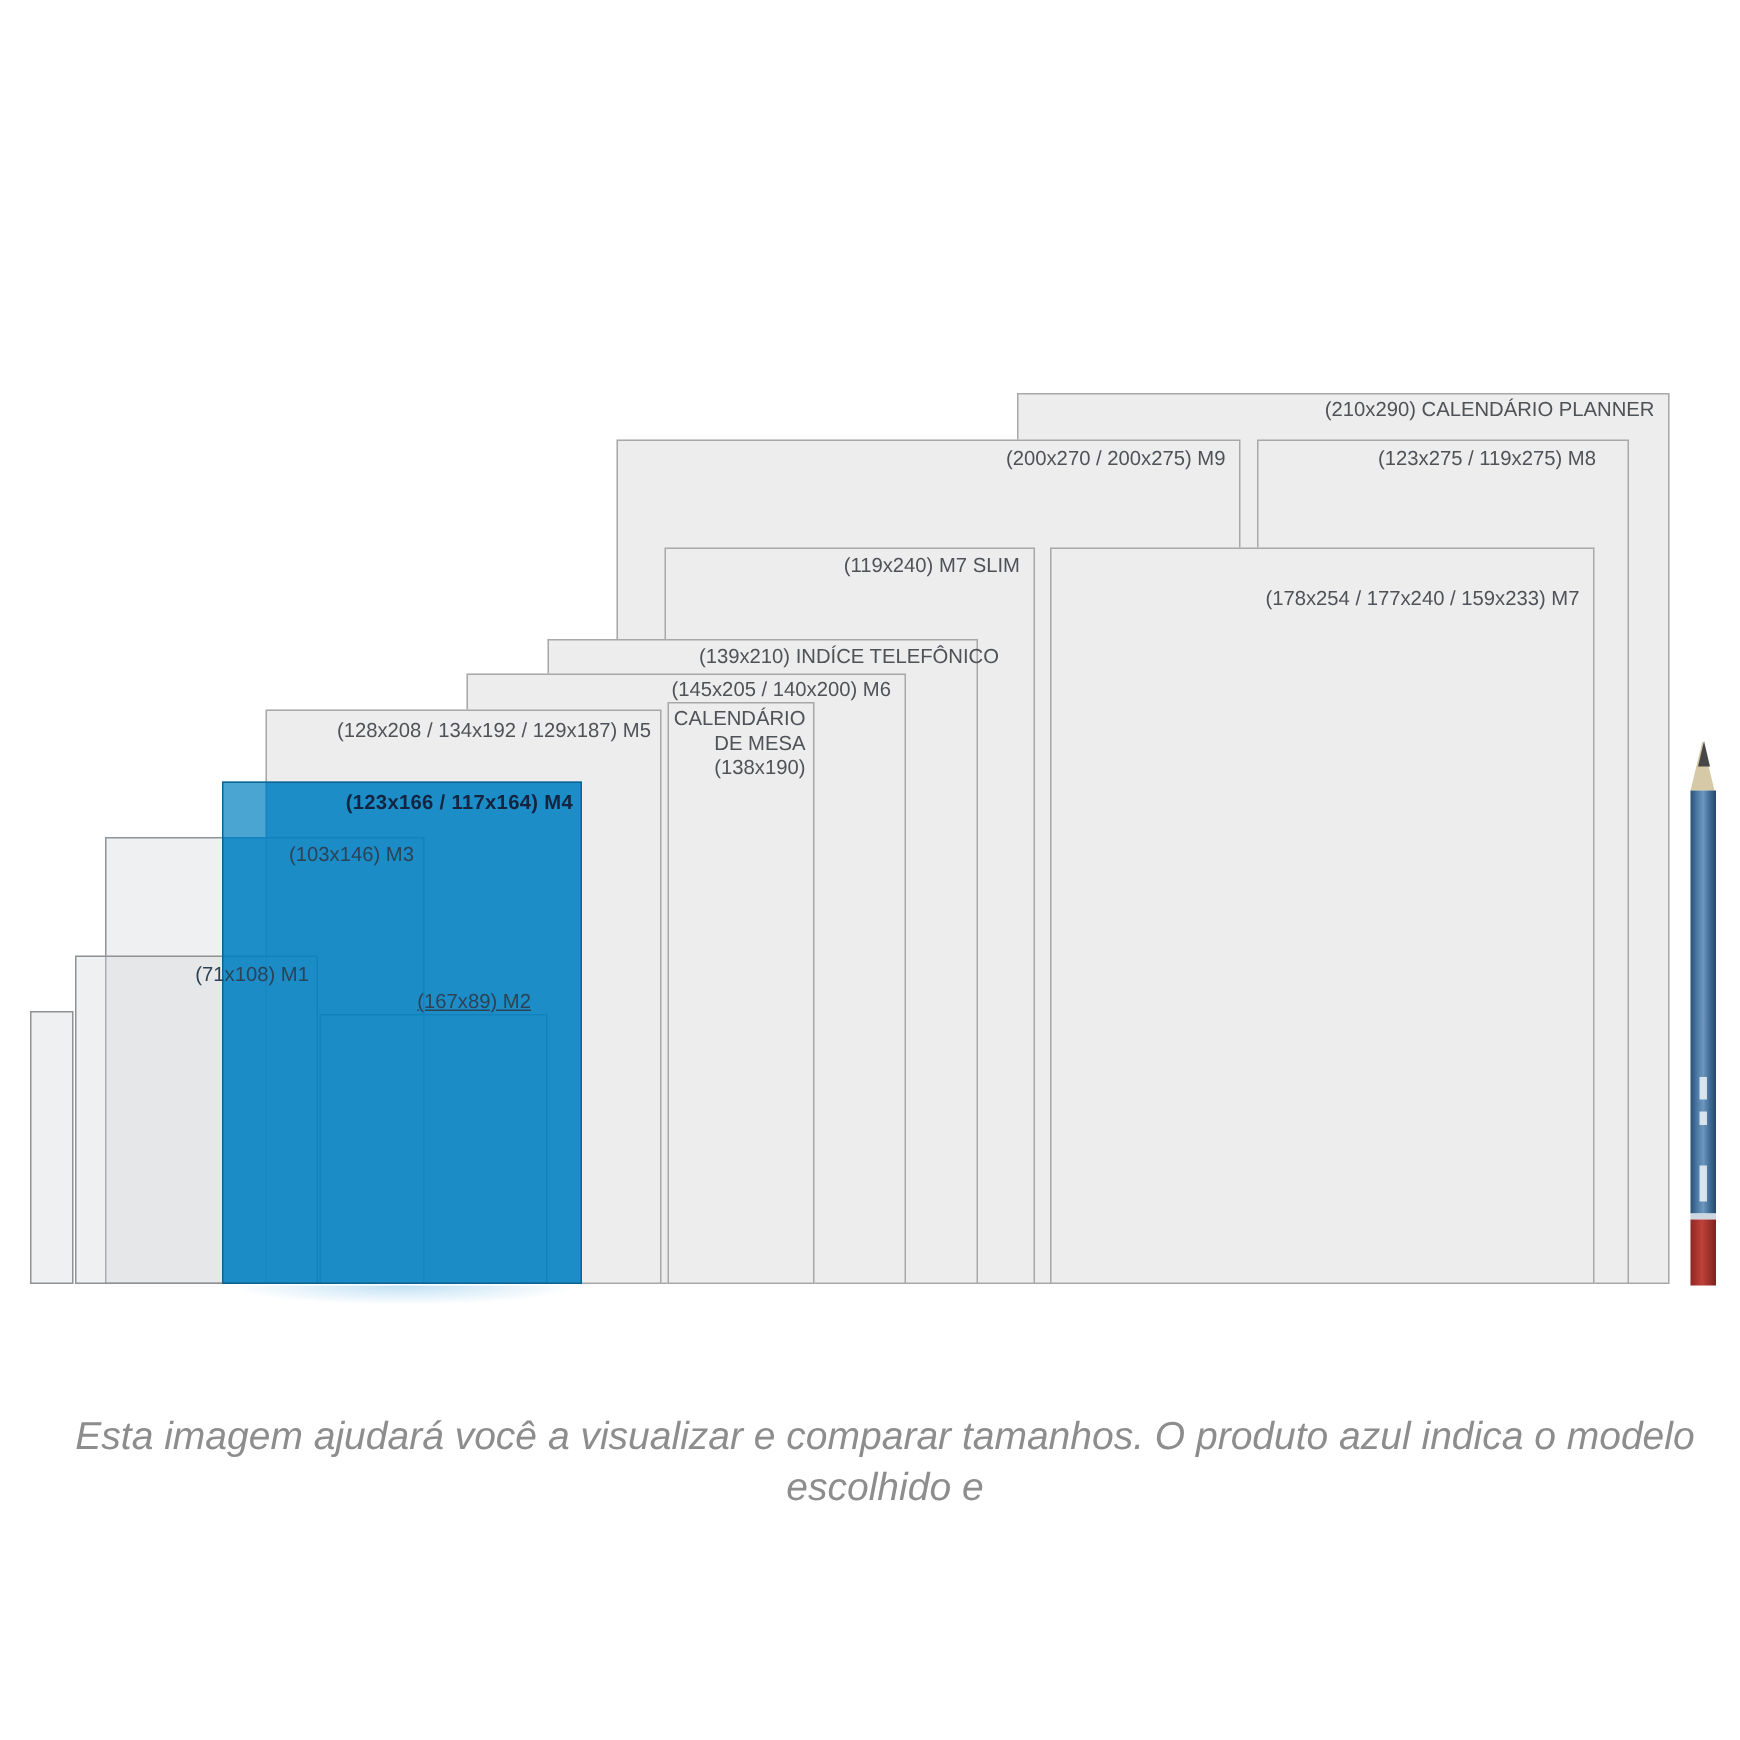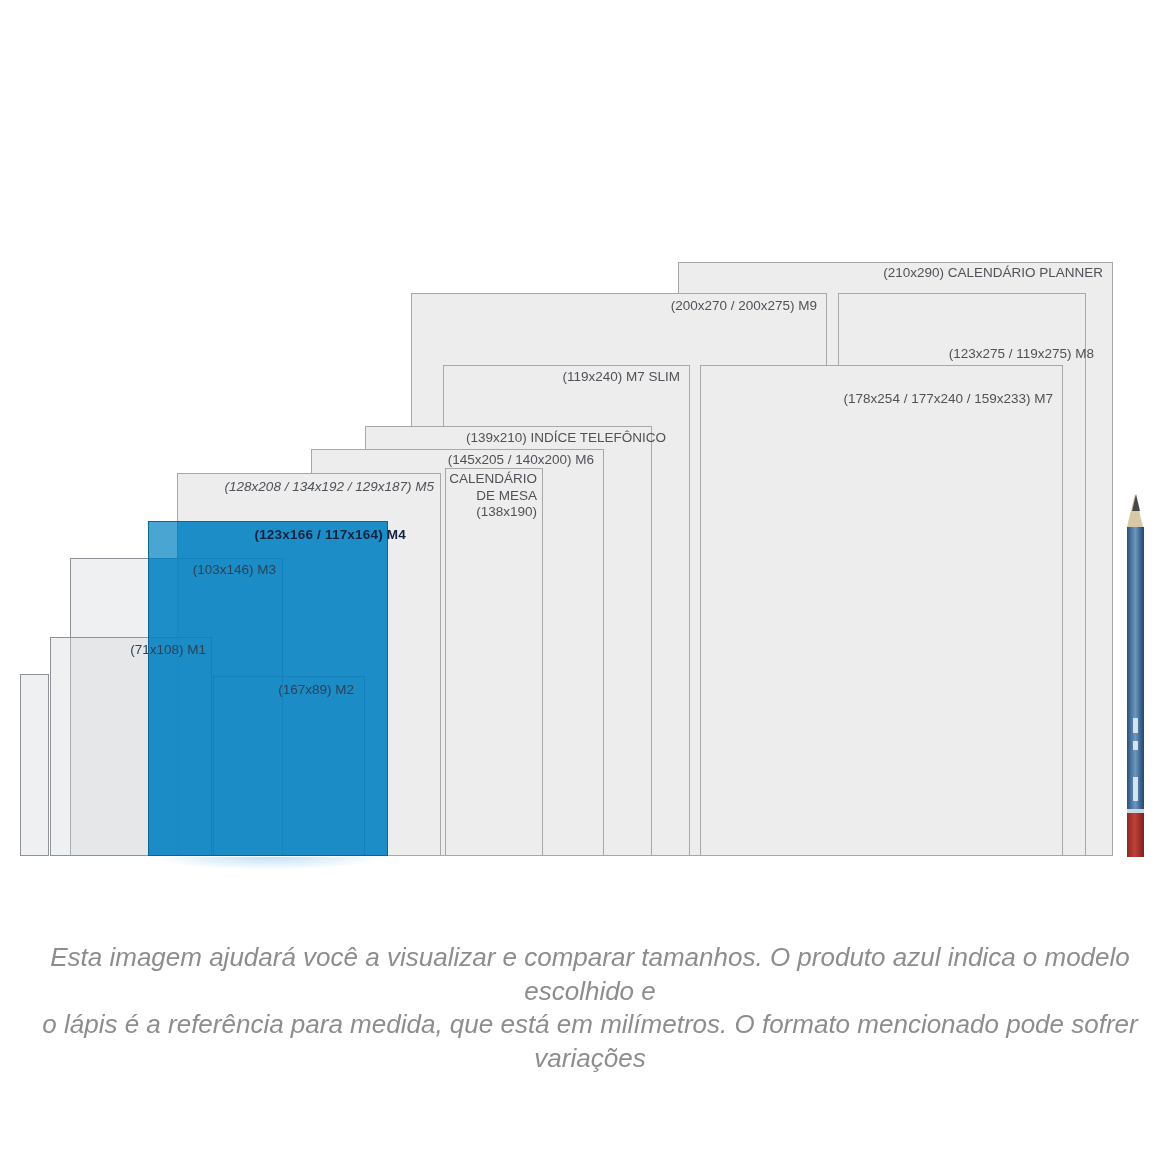--- a/index.html
+++ b/index.html
@@ -113,44 +113,43 @@
     </div>
 
   <div id="overlay-layer">
     <div id="corner-light"></div>
     <div id="blue-glow"></div>
   </div>
 
   <div id="labels-layer">
       <div class="sheet-label" style="right: 57px; top: 265px;">(210x290) CALENDÁRIO PLANNER</div>
       <div class="sheet-label" style="right: 343px; top: 298px;">(200x270 / 200x275) M9</div>
-      <div class="sheet-label" style="right: 66px; top: 298px; margin-top: 48px;">(123x275 / 119x275) M8</div>
+      <div class="sheet-label" style="right: 96px; top: 298px;">(123x275 / 119x275) M8</div>
       <div class="sheet-label" style="right: 480px; top: 369px;">(119x240) M7 SLIM</div>
       <div class="sheet-label" style="right: 107px; top: 391px;">(178x254 / 177x240 / 159x233) M7</div>
       <div class="sheet-label" style="right: 494px; top: 430px;">(139x210) INDÍCE TELEFÔNICO</div>
       <div class="sheet-label" style="right: 566px; top: 452px;">(145x205 / 140x200) M6</div>
       <div class="sheet-label" style="right: 623px; top: 471px;">CALENDÁRIO
 DE MESA
 (138x190)</div>
-      <div class="sheet-label" style="right: 726px; top: 479px; font-style: italic;">(128x208 / 134x192 / 129x187) M5</div>
+      <div class="sheet-label" style="right: 726px; top: 479px;">(128x208 / 134x192 / 129x187) M5</div>
       <div class="sheet-label tinted" style="right: 884px; top: 562px;">(103x146) M3</div>
       <div class="sheet-label tinted" style="right: 954px; top: 642px;">(71x108) M1</div>
-      <div class="sheet-label tinted" style="right: 806px; top: 682px;">(167x89) M2</div>
-      <div class="sheet-label emphasis" style="right: 754px; top: 527px;">(123x166 / 117x164) M4</div>
+      <div class="sheet-label tinted" style="right: 806px; top: 660px; text-decoration: underline;">(167x89) M2</div>
+      <div class="sheet-label emphasis" style="right: 778px; top: 527px;">(123x166 / 117x164) M4</div>
     </div>
 
   <div id="pencil">
     <div class="pencil-wood"></div>
     <div class="pencil-graphite"></div>
     <div class="pencil-body"></div>
     <div class="brand-mark bm1"></div>
     <div class="brand-mark bm2"></div>
     <div class="brand-mark bm3"></div>
     <div class="pencil-band"></div>
     <div class="pencil-red"></div>
   </div>
 
   <div id="caption">
     <div>Esta imagem ajudará você a visualizar e comparar tamanhos. O produto azul indica o modelo escolhido e</div>
-    <div>o lápis é a referência para medida, que está em milímetros. O formato mencionado pode sofrer variações</div>
   </div>
 
 </div>
 
 </body></html>

